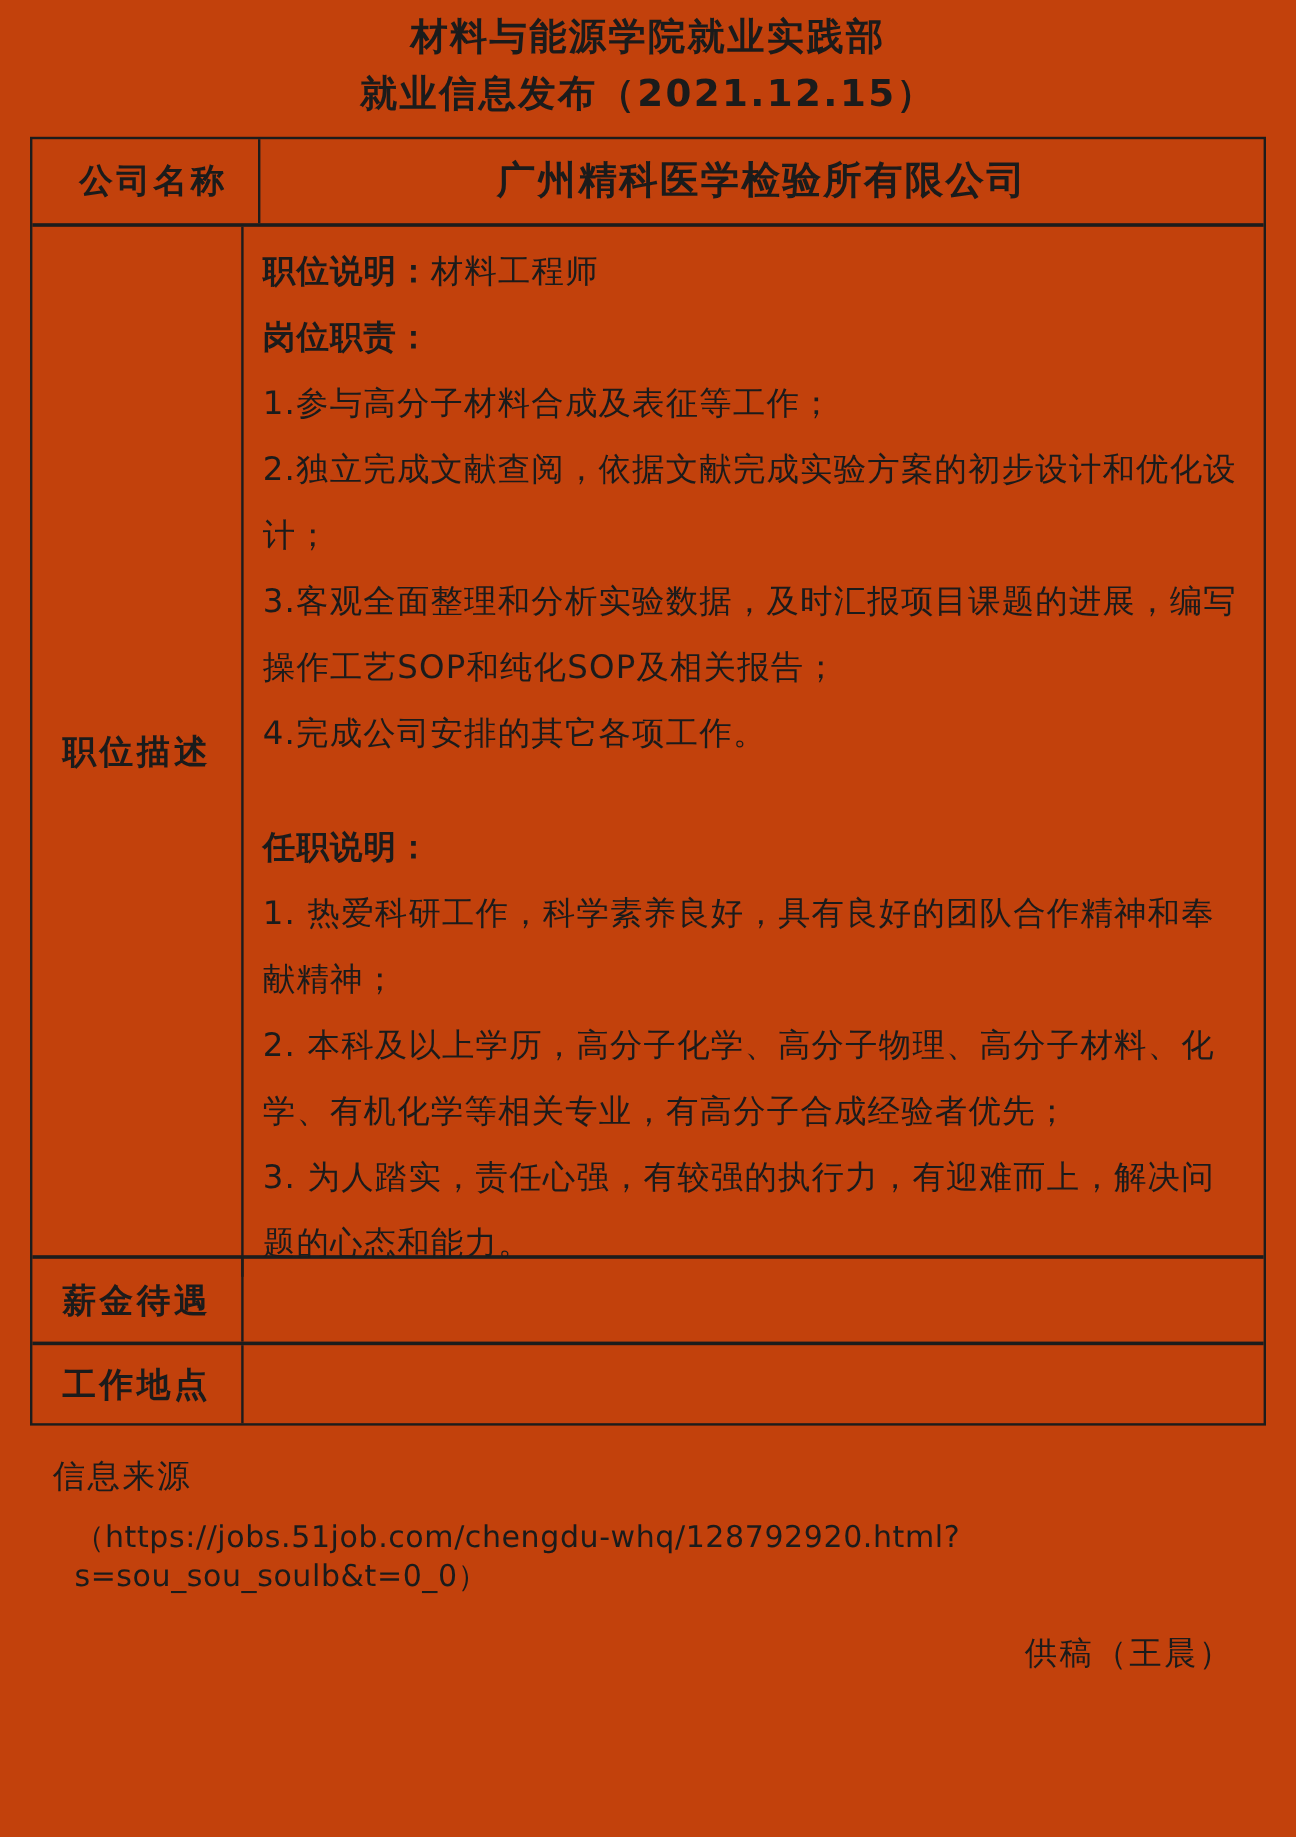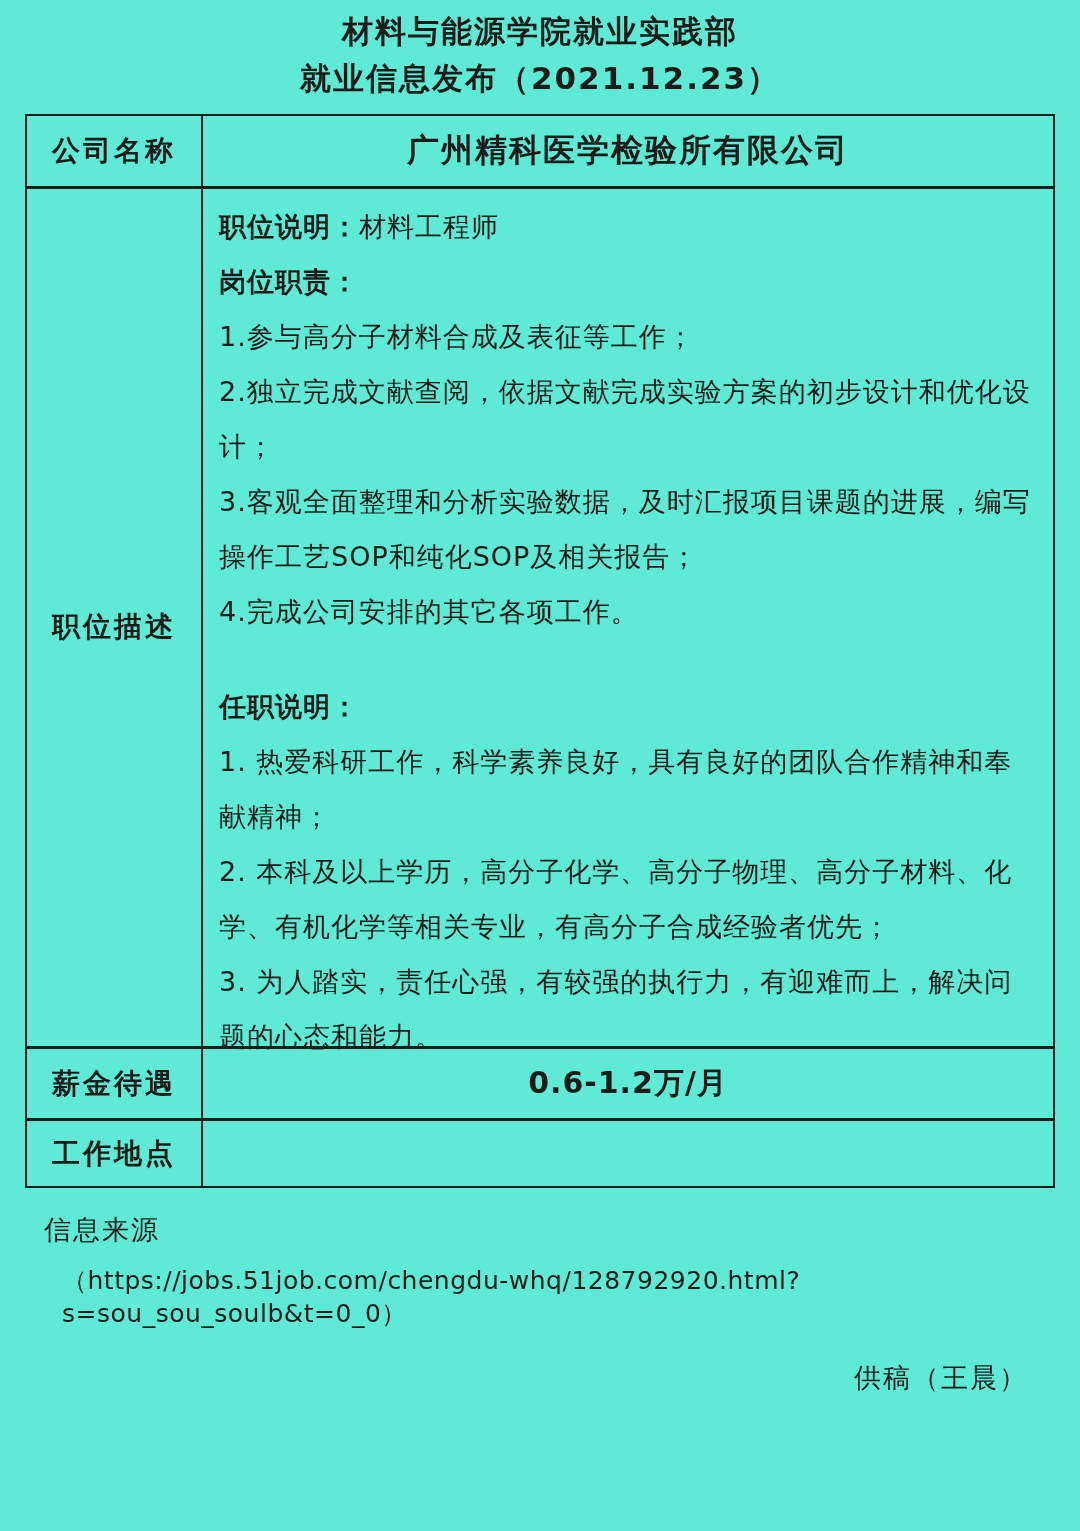--- a/index.html
+++ b/index.html
@@ -1,20 +1,20 @@
 <!DOCTYPE html>
 <html><head>
 <meta charset="utf-8">
 <style>
   * { box-sizing: border-box; }
   html, body { margin: 0; padding: 0; background: #ffffff; }
   .page {
     width: 1080px;
     height: 1531px;
-    background: #5eead4;
+    background: #c2410c;
     color: #1b1b1b;
     font-family: "DejaVu Sans", sans-serif;
     position: relative;
     overflow: hidden;
   }
   .titles { padding-top: 8px; text-align: center; }
   .title-line {
     font-size: 31px;
     font-weight: bold;
     line-height: 47px;
@@ -24,21 +24,21 @@
   .info-table {
     width: 1030px;
     margin: 12px auto 0 auto;
     border: 2px solid #1c1c1c;
   }
   .trow {
     display: grid;
     grid-template-columns: 176px 1fr;
     border-top: 3px solid #1c1c1c;
   }
-  .trow:first-child { border-top: none; }
+  .trow:first-child { border-top: none; padding-left: 14px; }
   .tlabel {
     border-right: 2px solid #1c1c1c;
     display: flex;
     align-items: center;
     justify-content: center;
     font-weight: bold;
     font-size: 28px;
     letter-spacing: 3px;
     text-align: center;
   }
@@ -81,21 +81,21 @@
     letter-spacing: 2px;
   }
 </style>
 </head>
 <body>
 
 <div class="page">
 
   <div class="titles">
     <p class="title-line">材料与能源学院就业实践部</p>
-    <p class="title-line">就业信息发布（2021.12.23）</p>
+    <p class="title-line">就业信息发布（2021.12.15）</p>
   </div>
 
   <div class="info-table">
 
     <div class="trow row-company">
       <div class="tlabel">公司名称</div>
       <div class="tvalue company-value">广州精科医学检验所有限公司</div>
     </div>
 
     <div class="trow row-desc">
@@ -110,21 +110,20 @@
         <div class="desc-spacer"></div>
         <p class="desc-bold">任职说明：</p>
         <p>1. 热爱科研工作，科学素养良好，具有良好的团队合作精神和奉献精神；</p>
         <p>2. 本科及以上学历，高分子化学、高分子物理、高分子材料、化学、有机化学等相关专业，有高分子合成经验者优先；</p>
         <p>3. 为人踏实，责任心强，有较强的执行力，有迎难而上，解决问题的心态和能力。</p>
       </div>
     </div>
 
     <div class="trow row-salary">
       <div class="tlabel">薪金待遇</div>
-      <div class="tvalue salary-value">0.6-1.2万/月</div>
     </div>
 
     <div class="trow row-location">
       <div class="tlabel">工作地点</div>
     </div>
 
   </div>
 
   <div class="footer-source-label">信息来源</div>
   <div class="footer-source-url">（https://jobs.51job.com/chengdu-whq/128792920.html?s=sou_sou_soulb&amp;t=0_0）</div>

